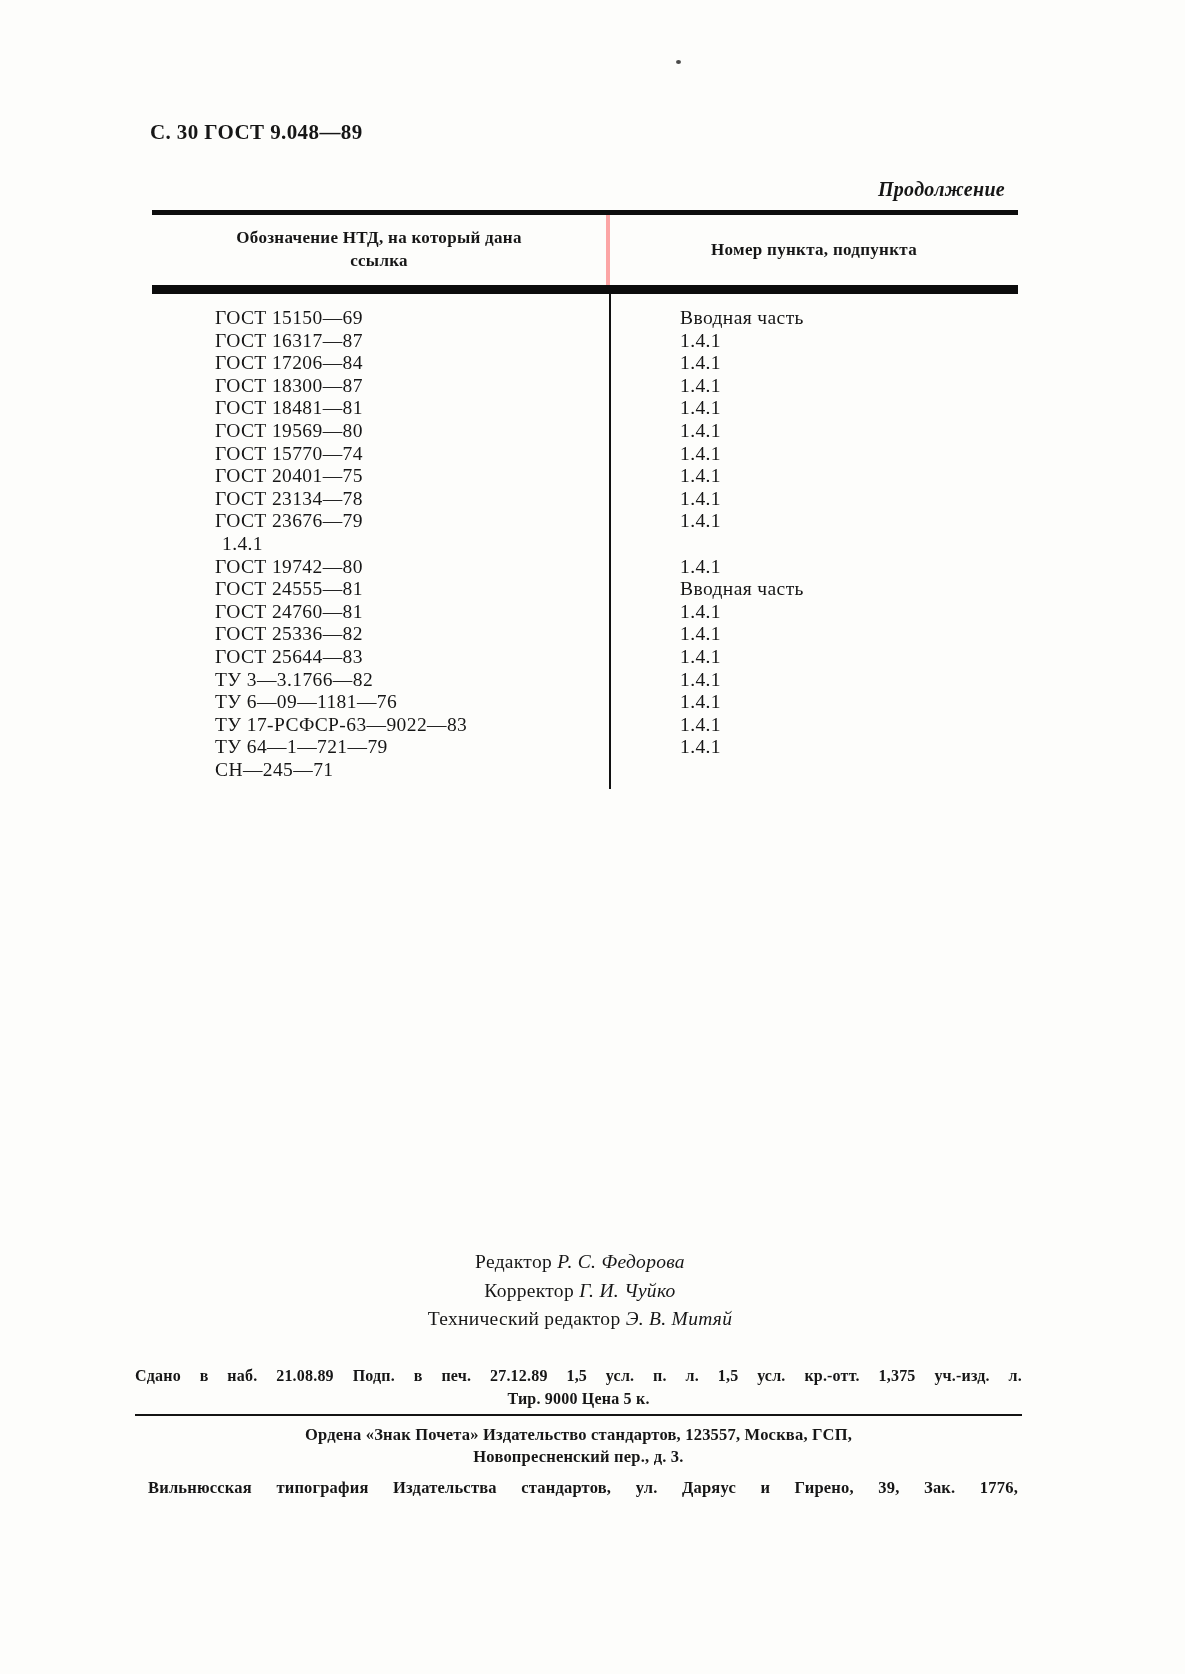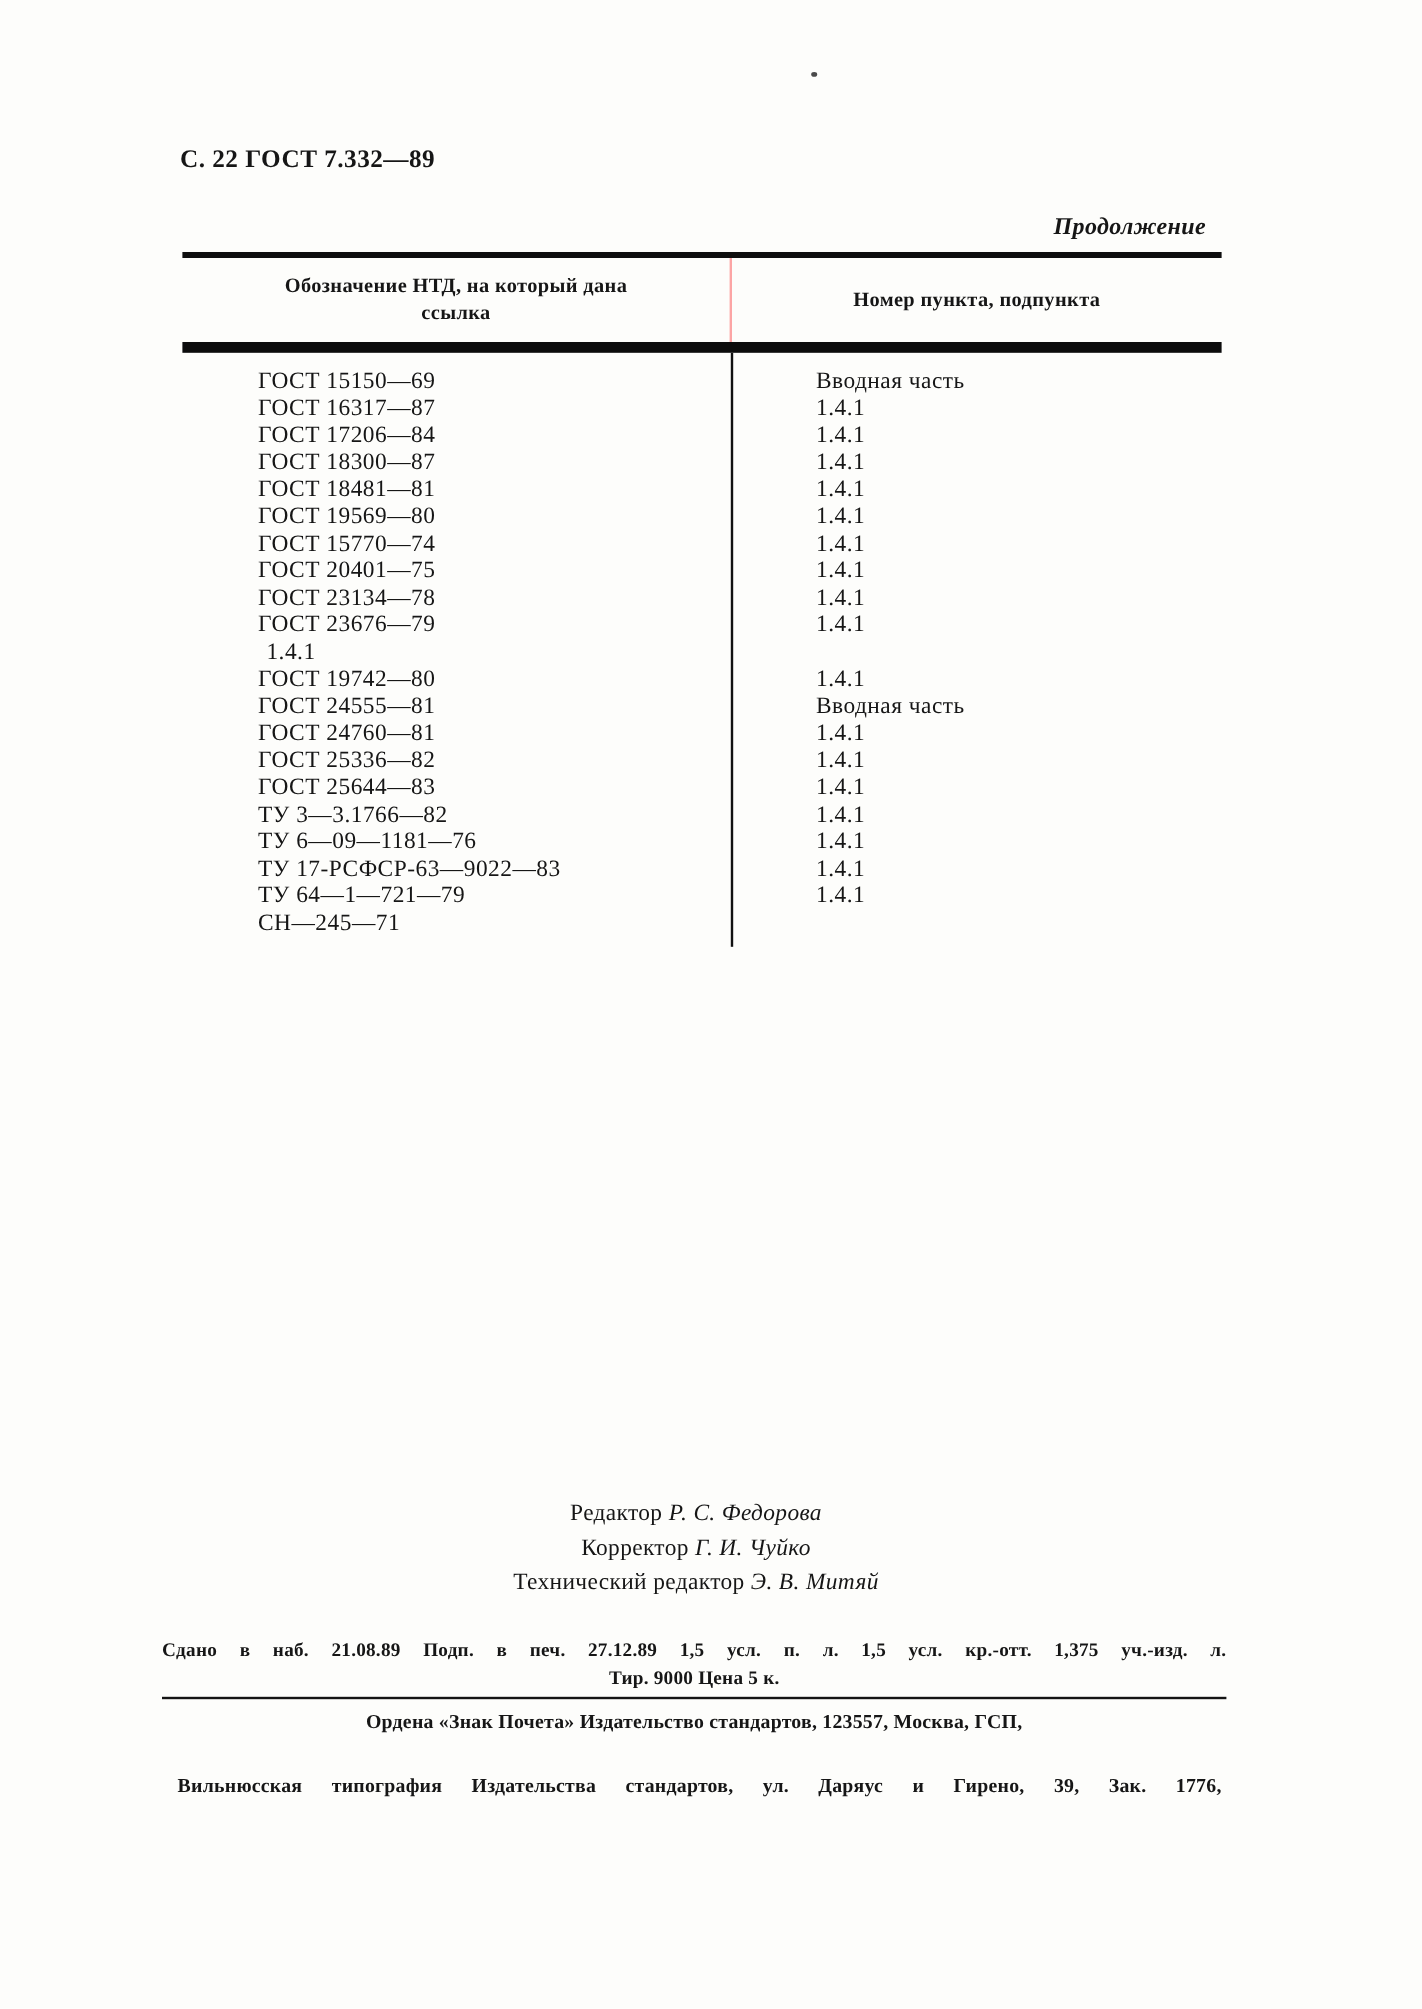--- a/index.html
+++ b/index.html
@@ -53,21 +53,21 @@
     display: flex;
     align-items: center;
     justify-content: center;
     text-align: center;
     font-weight: 700;
     font-size: 17px;
     line-height: 1.35;
     letter-spacing: 0.3px;
   }
   .thead .th1 {
-    border-right: 2px solid #fca5a5;
+    border-right: 4px solid #fca5a5;
     padding: 0 60px;
   }
   .thead .th2 { padding: 0 30px; }
   .thick-rule {
     height: 9px;
     background: #0c0c0c;
   }
   .tbody {
     padding-top: 13px;
     padding-bottom: 8px;
@@ -157,21 +157,21 @@
     letter-spacing: 0.2px;
   }
 </style>
 </head>
 <body>
 
 <div class="page">
 
   <div class="speck"></div>
 
-  <div class="page-header">С. 22 ГОСТ 7.332—89</div>
+  <div class="page-header">С. 30 ГОСТ 9.048—89</div>
 
   <div class="continuation">Продолжение</div>
 
   <div class="ref-table">
     <div class="top-rule"></div>
     <div class="thead">
       <div class="th th1">Обозначение НТД, на который дана ссылка</div>
       <div class="th th2">Номер пункта, подпункта</div>
     </div>
     <div class="thick-rule"></div>
@@ -298,17 +298,18 @@
 
   <div class="imprint">
     <div class="imprint-line1">Сдано в наб. 21.08.89 Подп. в печ. 27.12.89 1,5 усл. п. л. 1,5 усл. кр.-отт. 1,375 уч.-изд. л.</div>
     <div class="imprint-line2">Тир. 9000 Цена 5 к.</div>
   </div>
 
   <div class="bottom-rule"></div>
 
   <div class="publisher">
     <div>Ордена «Знак Почета» Издательство стандартов, 123557, Москва, ГСП,</div>
+    <div>Новопресненский пер., д. 3.</div>
   </div>
 
   <div class="printer">Вильнюсская типография Издательства стандартов, ул. Даряус и Гирено, 39, Зак. 1776,</div>
 
 </div>
 
 </body></html>

